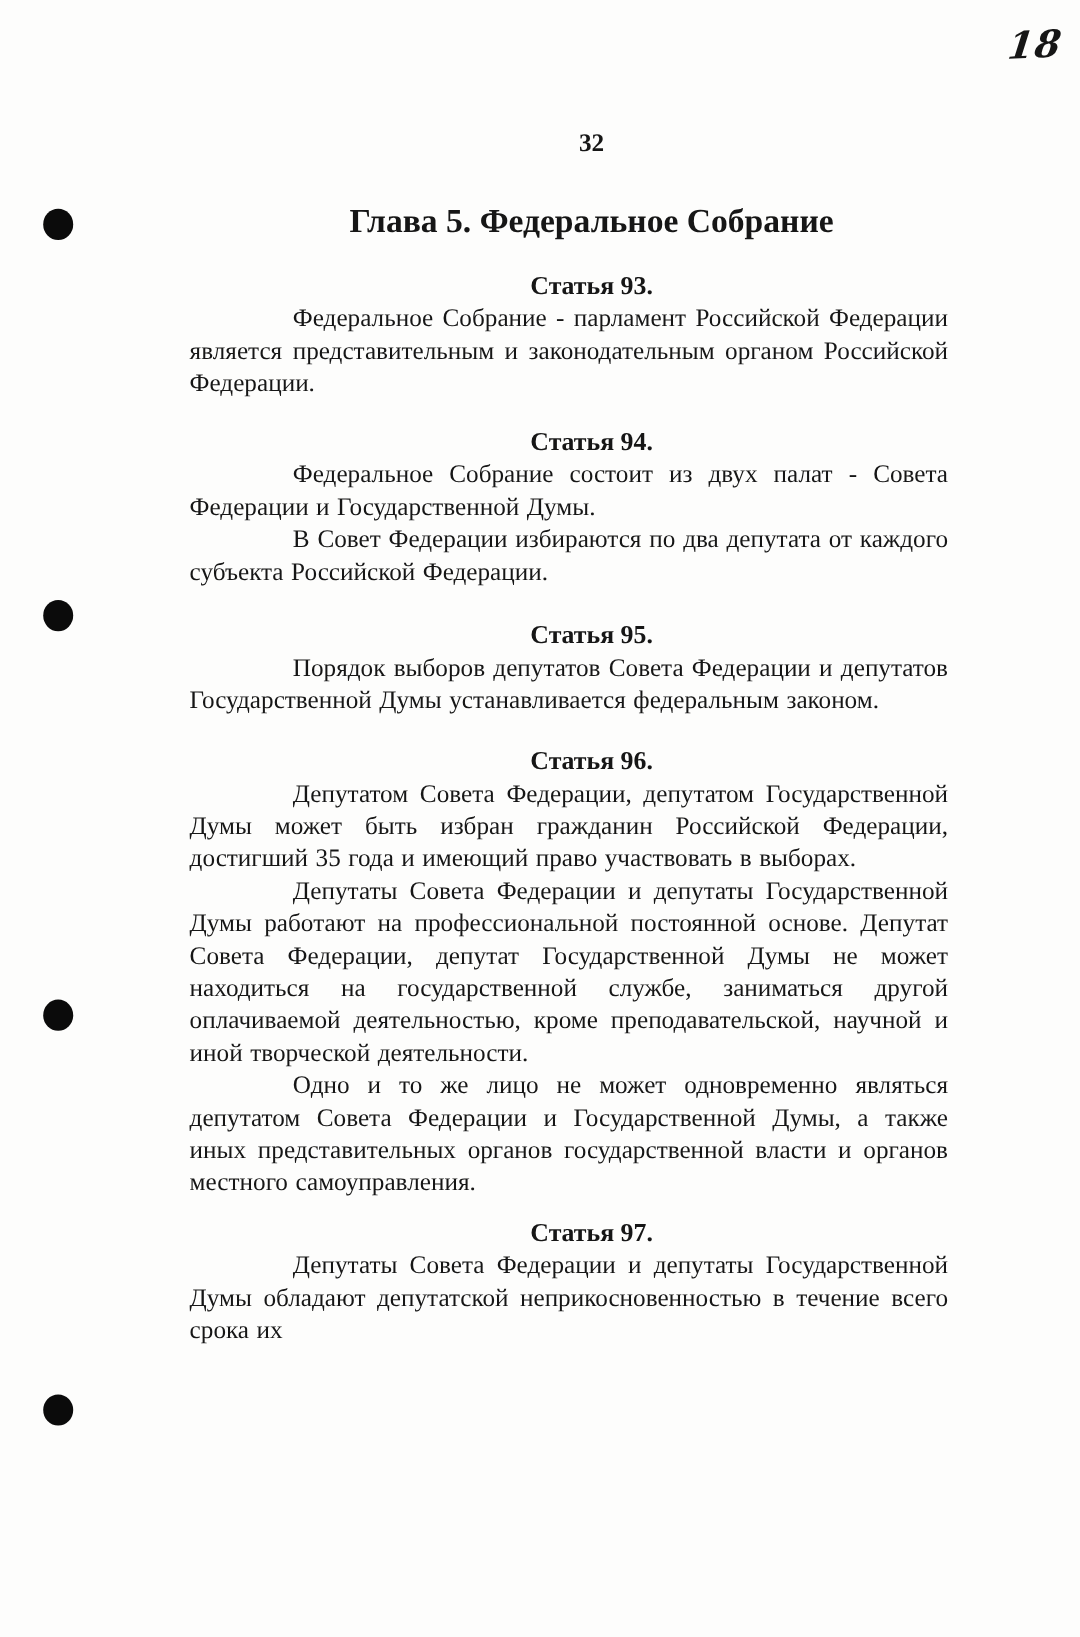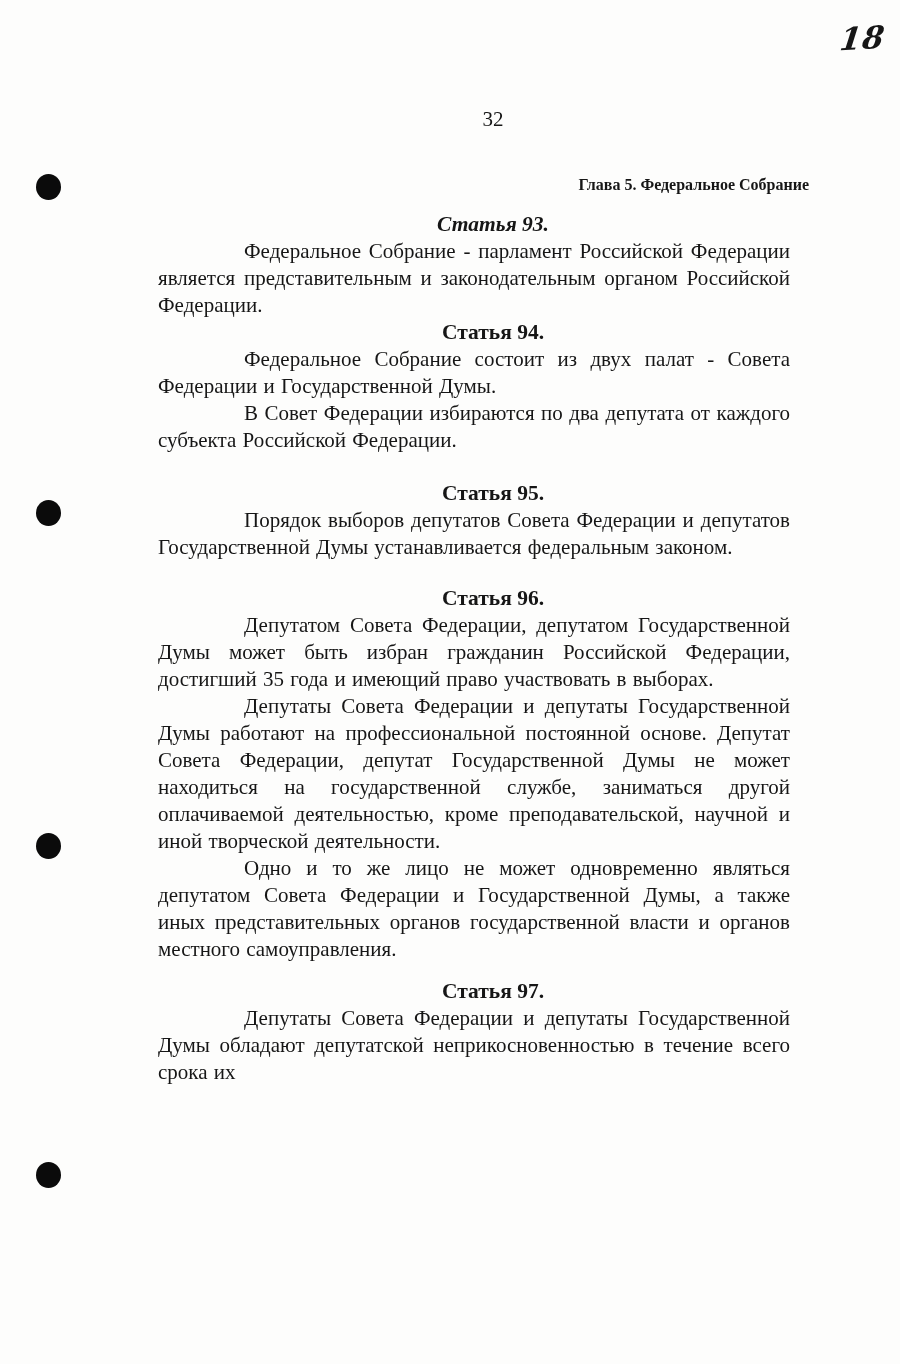--- a/index.html
+++ b/index.html
@@ -46,44 +46,44 @@
   .content {
     position: absolute;
     left: 158px;
     top: 106px;
     width: 632px;
     font-size: 21px;
     line-height: 27px;
     text-align: justify;
   }
   .pagenum {
-    font-weight: normal;
+    font-weight: bold;
     font-size: 21px;
     text-align: center;
     transform: translateX(19px);
   }
   .chapter {
     margin: 38px 0 0 0;
-    font-size: 16px;
+    font-size: 28px;
     font-weight: bold;
-    text-align: right;
+    text-align: center;
     transform: translateX(19px);
     line-height: 27px;
   }
   .article { margin: 0; }
   .article-title {
     margin: 0;
     font-size: 21.5px;
     font-weight: bold;
     text-align: center;
     transform: translateX(19px);
     line-height: 27px;
   }
-  .art-0 .article-title { margin-top: 13px; font-style: italic; }
-  .art-1 .article-title { }
+  .art-0 .article-title { margin-top: 27px; }
+  .art-1 .article-title { margin-top: 22px; }
   .art-2 .article-title { margin-top: 26px; }
   .art-3 .article-title { margin-top: 24px; }
   .art-4 .article-title { margin-top: 15px; }
   .para {
     margin: 0;
     text-indent: 86px;
     word-spacing: 1px;
   }
 </style>
 </head>

